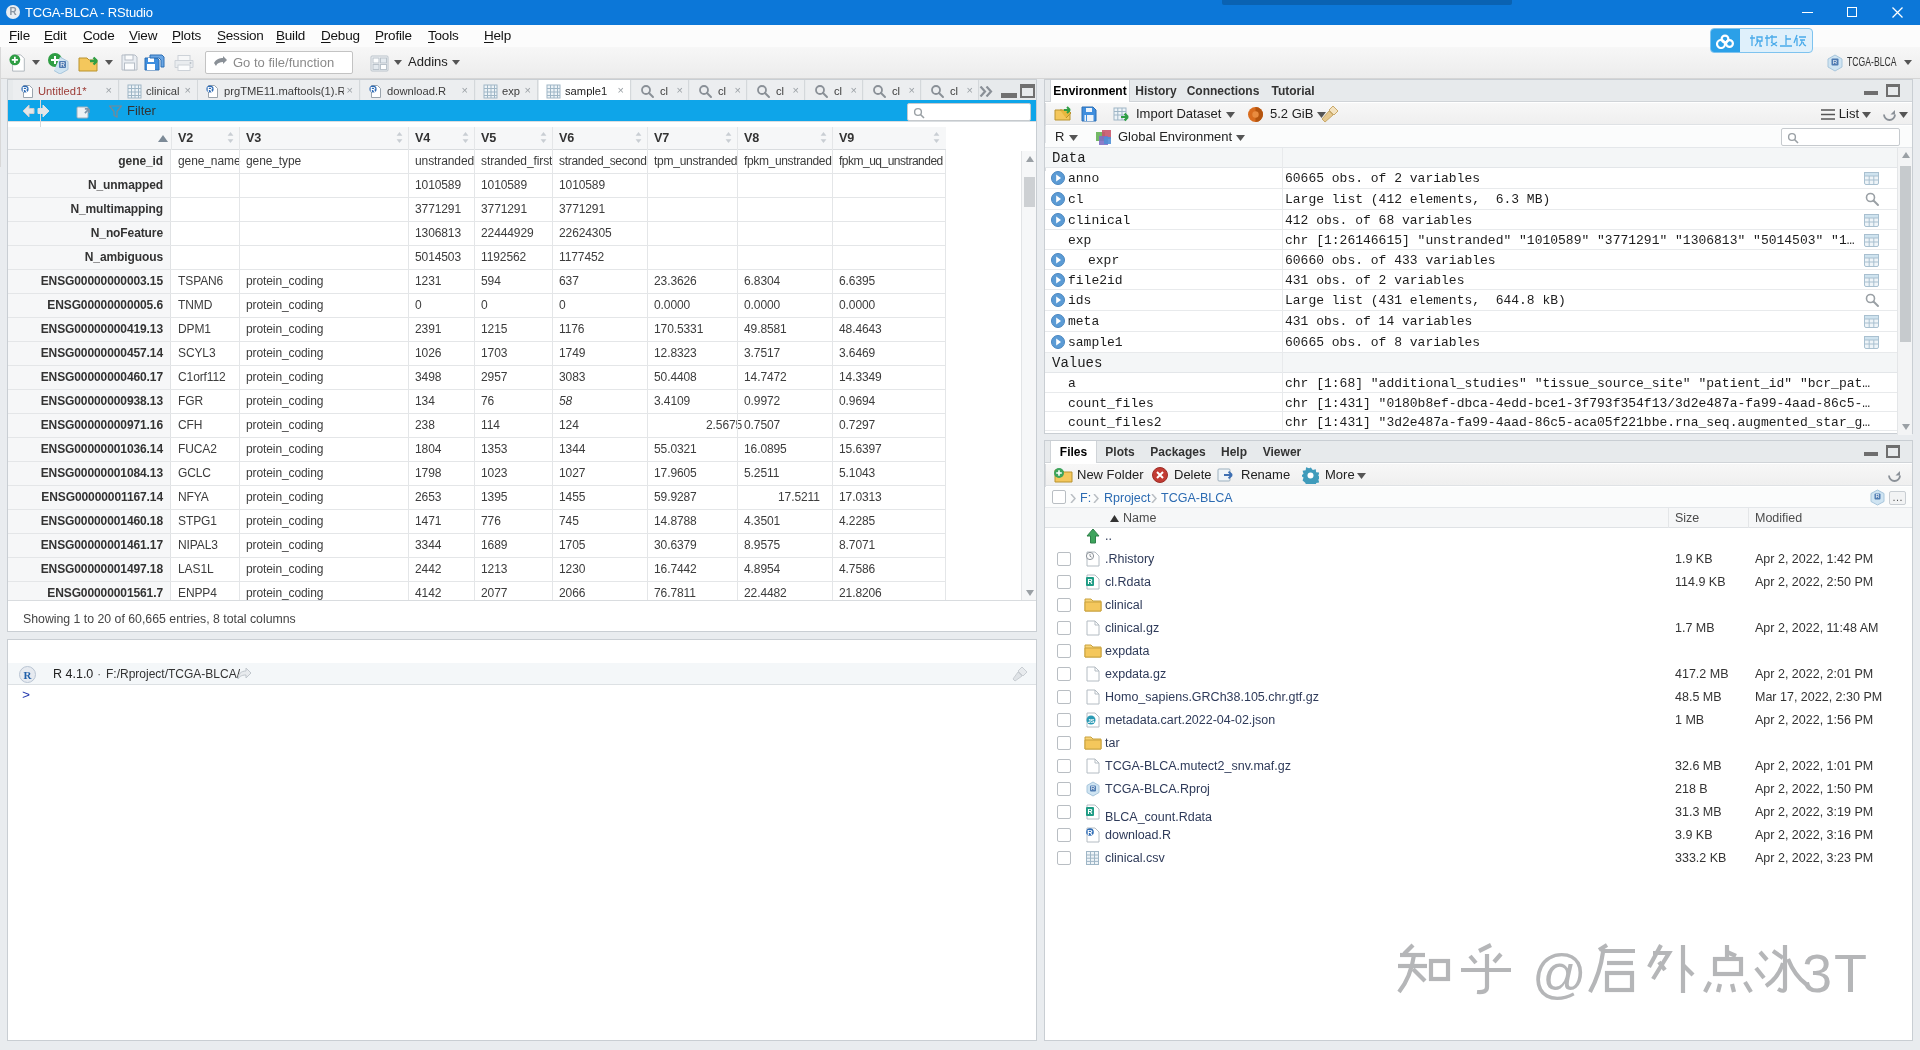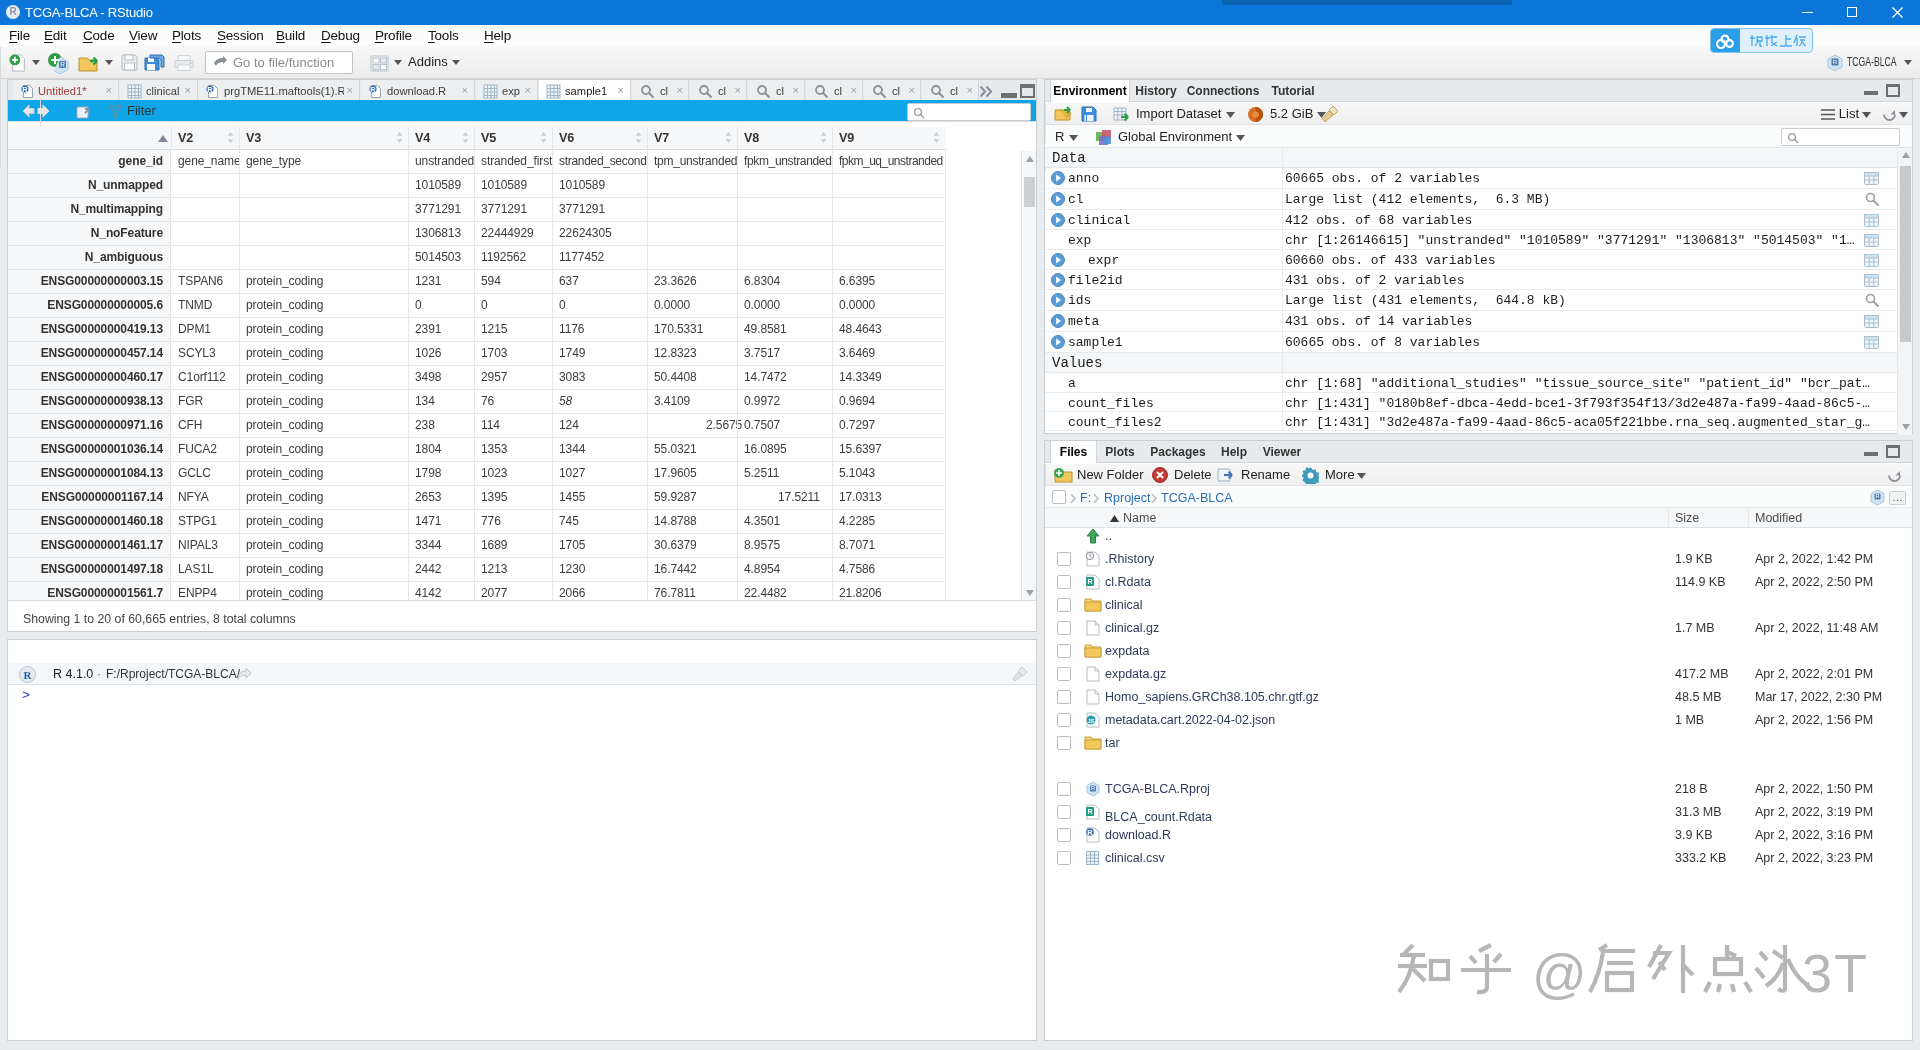--- a/index.html
+++ b/index.html
@@ -1137,20 +1137,30 @@
         <span class="abs" style="left:710px;top:4px;color:#333;">Apr 2, 2022, 1:56 PM</span>
       </div>
     <div class="abs" style="left:0;top:207px;width:867px;height:23px;">
         <div class="abs" style="left:12px;top:4px;width:14px;height:14px;background:#fff;border:1px solid #b9bec3;border-radius:2px;"></div>
         <svg class="abs" style="left:39px;top:3px;" width="18" height="15" viewBox="0 0 18 15">
           <path d="M1 2h6l2 2h8v10H1z" fill="#f8d478" stroke="#c9a23e"></path>
           <path d="M1 5h16v9H1z" fill="#f4c75c" stroke="#c9a23e"></path>
         </svg>
         <span class="abs" style="left:60px;top:4px;">tar</span>
       </div>
+    <div class="abs" style="left:0;top:230px;width:867px;height:23px;">
+        <div class="abs" style="left:12px;top:4px;width:14px;height:14px;background:#fff;border:1px solid #b9bec3;border-radius:2px;"></div>
+        <svg class="abs" style="left:40px;top:3px;" width="15" height="16" viewBox="0 0 15 16">
+          <path d="M2 1h8l4 4v10H2z" fill="#fff" stroke="#b4bcc3"></path>
+          <path d="M10 1v4h4" fill="none" stroke="#b4bcc3"></path>
+        </svg>
+        <span class="abs" style="left:60px;top:4px;">TCGA-BLCA.mutect2_snv.maf.gz</span>
+        <span class="abs" style="left:630px;top:4px;color:#333;">32.6 MB</span>
+        <span class="abs" style="left:710px;top:4px;color:#333;">Apr 2, 2022, 1:01 PM</span>
+      </div>
     <div class="abs" style="left:0;top:253px;width:867px;height:23px;">
         <div class="abs" style="left:12px;top:4px;width:14px;height:14px;background:#fff;border:1px solid #b9bec3;border-radius:2px;"></div>
         <svg class="abs" style="left:40px;top:3px;" width="16" height="16" viewBox="0 0 16 16">
           <path d="M8 1l6 3.5v7L8 15 2 11.5v-7z" fill="#cfe4f2" stroke="#a8c6dc"></path>
           <rect x="5" y="4.5" width="6" height="6" rx="1" fill="#4e7bb2"></rect>
           <text x="8" y="9.3" font-size="5.5" fill="#fff" text-anchor="middle" font-family="Liberation Sans">R</text>
         </svg>
         <span class="abs" style="left:60px;top:4px;">TCGA-BLCA.Rproj</span>
         <span class="abs" style="left:630px;top:4px;color:#333;">218 B</span>
         <span class="abs" style="left:710px;top:4px;color:#333;">Apr 2, 2022, 1:50 PM</span>

